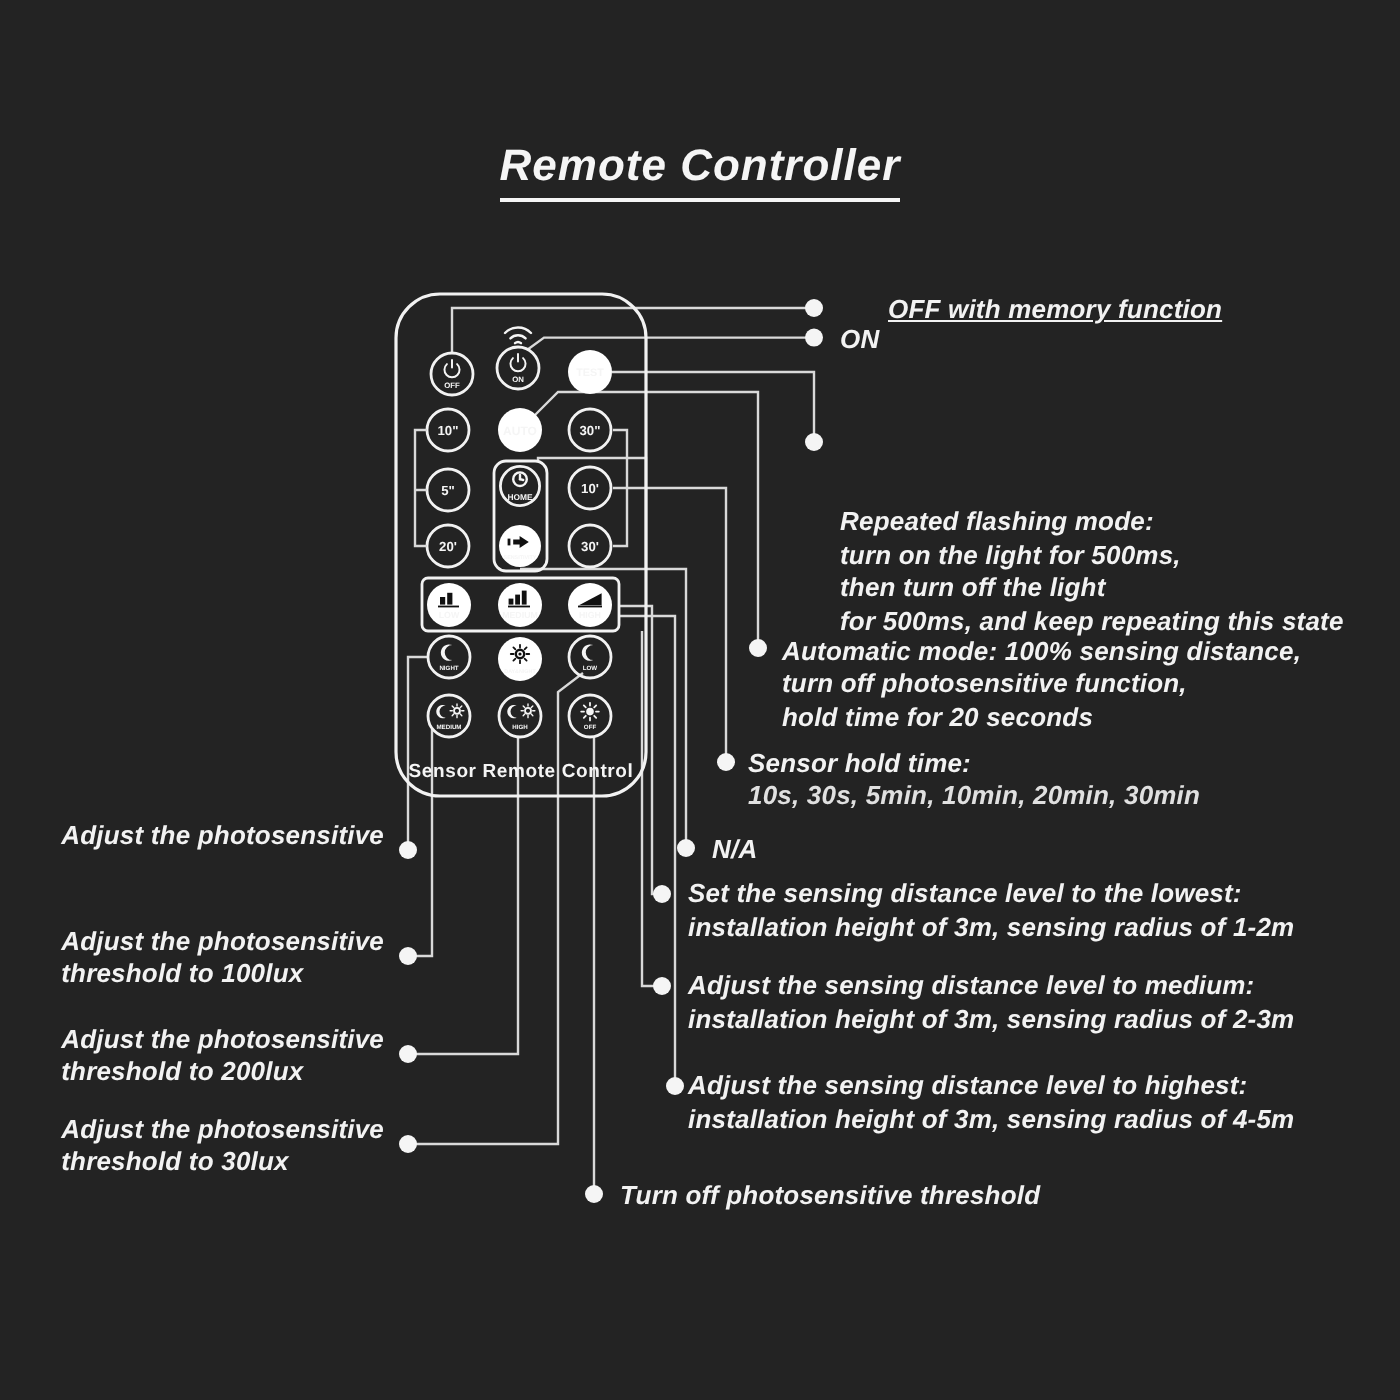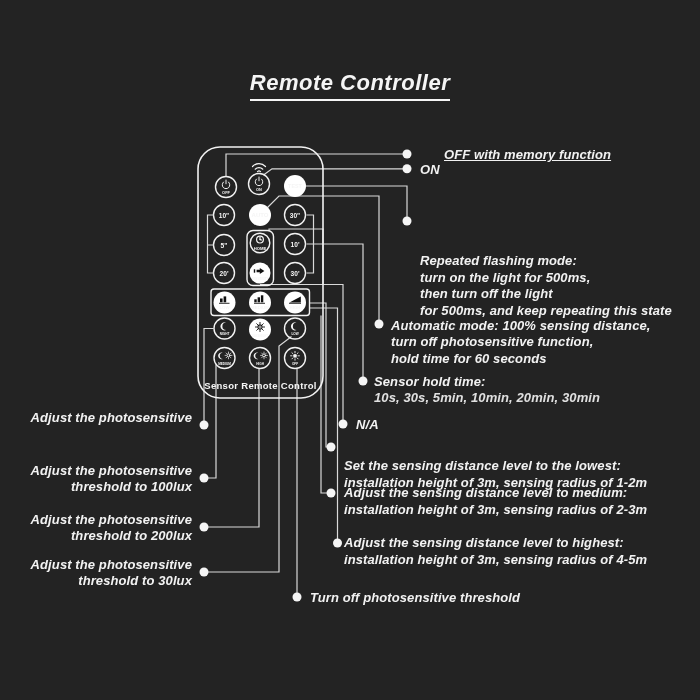--- a/index.html
+++ b/index.html
@@ -18,21 +18,21 @@
   svg.diagram { position:absolute; left:0; top:0; }
   svg text {
     font-family:"Liberation Sans", sans-serif; fill:#f5f5f5;
     text-anchor:middle; font-weight:700;
   }
   .ann {
     position:absolute; color:#f2f2f2; white-space:nowrap;
     font:italic 700 13px/16.5px "Liberation Sans", sans-serif;
     letter-spacing:0.1px;
   }
-  .ann-left { text-align:right; }
+  .ann-left { }
   .ann .sub { font-weight:700; color:#e0e0e0; }
   .outline { fill:none; stroke:#f2f2f2; stroke-width:1.6; }
   .btn     { fill:none; stroke:#f2f2f2; stroke-width:1.4; }
   .btn-fill{ fill:#ffffff; stroke:none; }
   .conn    { fill:none; stroke:#d9d9d9; stroke-width:1.2; }
   .icon-w  { stroke:#f5f5f5; fill:none; stroke-width:1.2; stroke-linecap:round; }
   .fill-w  { fill:#f5f5f5; stroke:none; }
   .icon-b  { stroke:#111; fill:none; stroke-width:1.2; stroke-linecap:round; }
   .fill-b  { fill:#111; stroke:none; }
   .dot     { fill:#f5f5f5; stroke:none; }
@@ -294,30 +294,30 @@
   </div>
   <div class="ann" style="left:420px; top:225px;margin-top:28px;">
     <div>Repeated flashing mode:</div>
     <div>turn on the light for 500ms,</div>
     <div>then turn off the light</div>
     <div>for 500ms, and keep repeating this state</div>
   </div>
   <div class="ann" style="left:391px; top:317.5px;">
     <div>Automatic mode: 100% sensing distance,</div>
     <div>turn off photosensitive function,</div>
-    <div>hold time for 60 seconds</div>
+    <div>hold time for 20 seconds</div>
   </div>
   <div class="ann" style="left:374px; top:373.5px;">
     <div>Sensor hold time:</div>
     <div class="sub">10s, 30s, 5min, 10min, 20min, 30min</div>
   </div>
   <div class="ann" style="left:356px; top:416.5px;">
     <div>N/A</div>
   </div>
-  <div class="ann" style="left:344px; top:439px;margin-top:19px;">
+  <div class="ann" style="left:344px; top:439px;">
     <div>Set the sensing distance level to the lowest:</div>
     <div>installation height of 3m, sensing radius of 1-2m</div>
   </div>
   <div class="ann" style="left:344px; top:485px;font-style:italic;">
     <div>Adjust the sensing distance level to medium:</div>
     <div>installation height of 3m, sensing radius of 2-3m</div>
   </div>
   <div class="ann" style="left:344px; top:535px;font-style:italic;">
     <div>Adjust the sensing distance level to highest:</div>
     <div>installation height of 3m, sensing radius of 4-5m</div>

